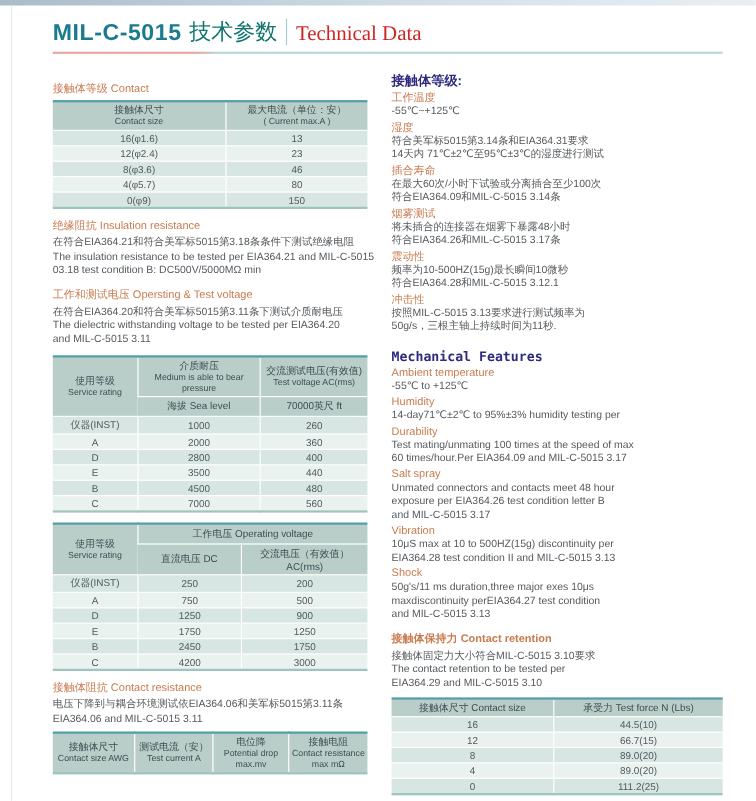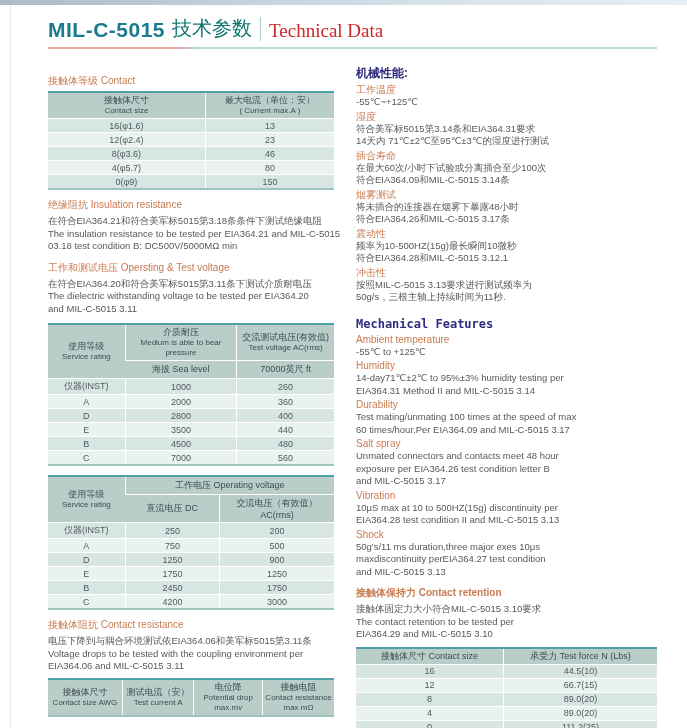--- a/index.html
+++ b/index.html
@@ -234,21 +234,20 @@
               <td>C</td>
               <td>4200</td>
               <td>3000</td>
             </tr>
           </tbody>
       </table>
 
       <div class="section-label">接触体阻抗 Contact resistance</div>
       <div>
           <div class="text-line">电压下降到与耦合环境测试依EIA364.06和美军标5015第3.11条</div>
-          <div class="text-line">Voltage drops to be tested with the coupling environment per</div>
           <div class="text-line">EIA364.06 and MIL-C-5015 3.11</div>
         </div>
 
       <table class="dtable" style="margin-top:5px;">
         <colgroup>
             <col style="width:26%">
             <col style="width:25%">
             <col style="width:24%">
             <col>
           </colgroup>
@@ -272,21 +271,21 @@
               <div class="enl">Contact resistance</div>
               <div class="enl">max mΩ</div>
             </th>
           </tr>
         </thead>
 
       </table>
     </div>
 
     <div class="col-right">
-      <div class="col-heading">机械性能:</div>
+      <div class="col-heading">接触体等级:</div>
 
       <div style="margin-top:0;">
           <div class="prop-label">工作温度</div>
           <div class="text-line">-55℃~+125℃</div>
           <div class="prop-label">湿度</div>
           <div class="text-line">符合美军标5015第3.14条和EIA364.31要求</div>
           <div class="text-line">14天内 71℃±2℃至95℃±3℃的湿度进行测试</div>
           <div class="prop-label">插合寿命</div>
           <div class="text-line">在最大60次/小时下试验或分离插合至少100次</div>
           <div class="text-line">符合EIA364.09和MIL-C-5015 3.14条</div>
@@ -301,21 +300,20 @@
           <div class="text-line">50g/s，三根主轴上持续时间为11秒.</div>
         </div>
 
       <div class="en-heading">Mechanical Features</div>
 
       <div>
           <div class="prop-label">Ambient temperature</div>
           <div class="text-line">-55℃ to +125℃</div>
           <div class="prop-label">Humidity</div>
           <div class="text-line">14-day71℃±2℃ to 95%±3% humidity testing per</div>
-          <div class="text-line">EIA364.31 Method II and MIL-C-5015 3.14</div>
           <div class="prop-label">Durability</div>
           <div class="text-line">Test mating/unmating 100 times at the speed of max</div>
           <div class="text-line">60 times/hour.Per EIA364.09 and MIL-C-5015 3.17</div>
           <div class="prop-label">Salt spray</div>
           <div class="text-line">Unmated connectors and contacts meet 48 hour</div>
           <div class="text-line">exposure per EIA364.26 test condition letter B</div>
           <div class="text-line">and MIL-C-5015 3.17</div>
           <div class="prop-label">Vibration</div>
           <div class="text-line">10μS max at 10 to 500HZ(15g) discontinuity per</div>
           <div class="text-line">EIA364.28 test condition II and MIL-C-5015 3.13</div>

